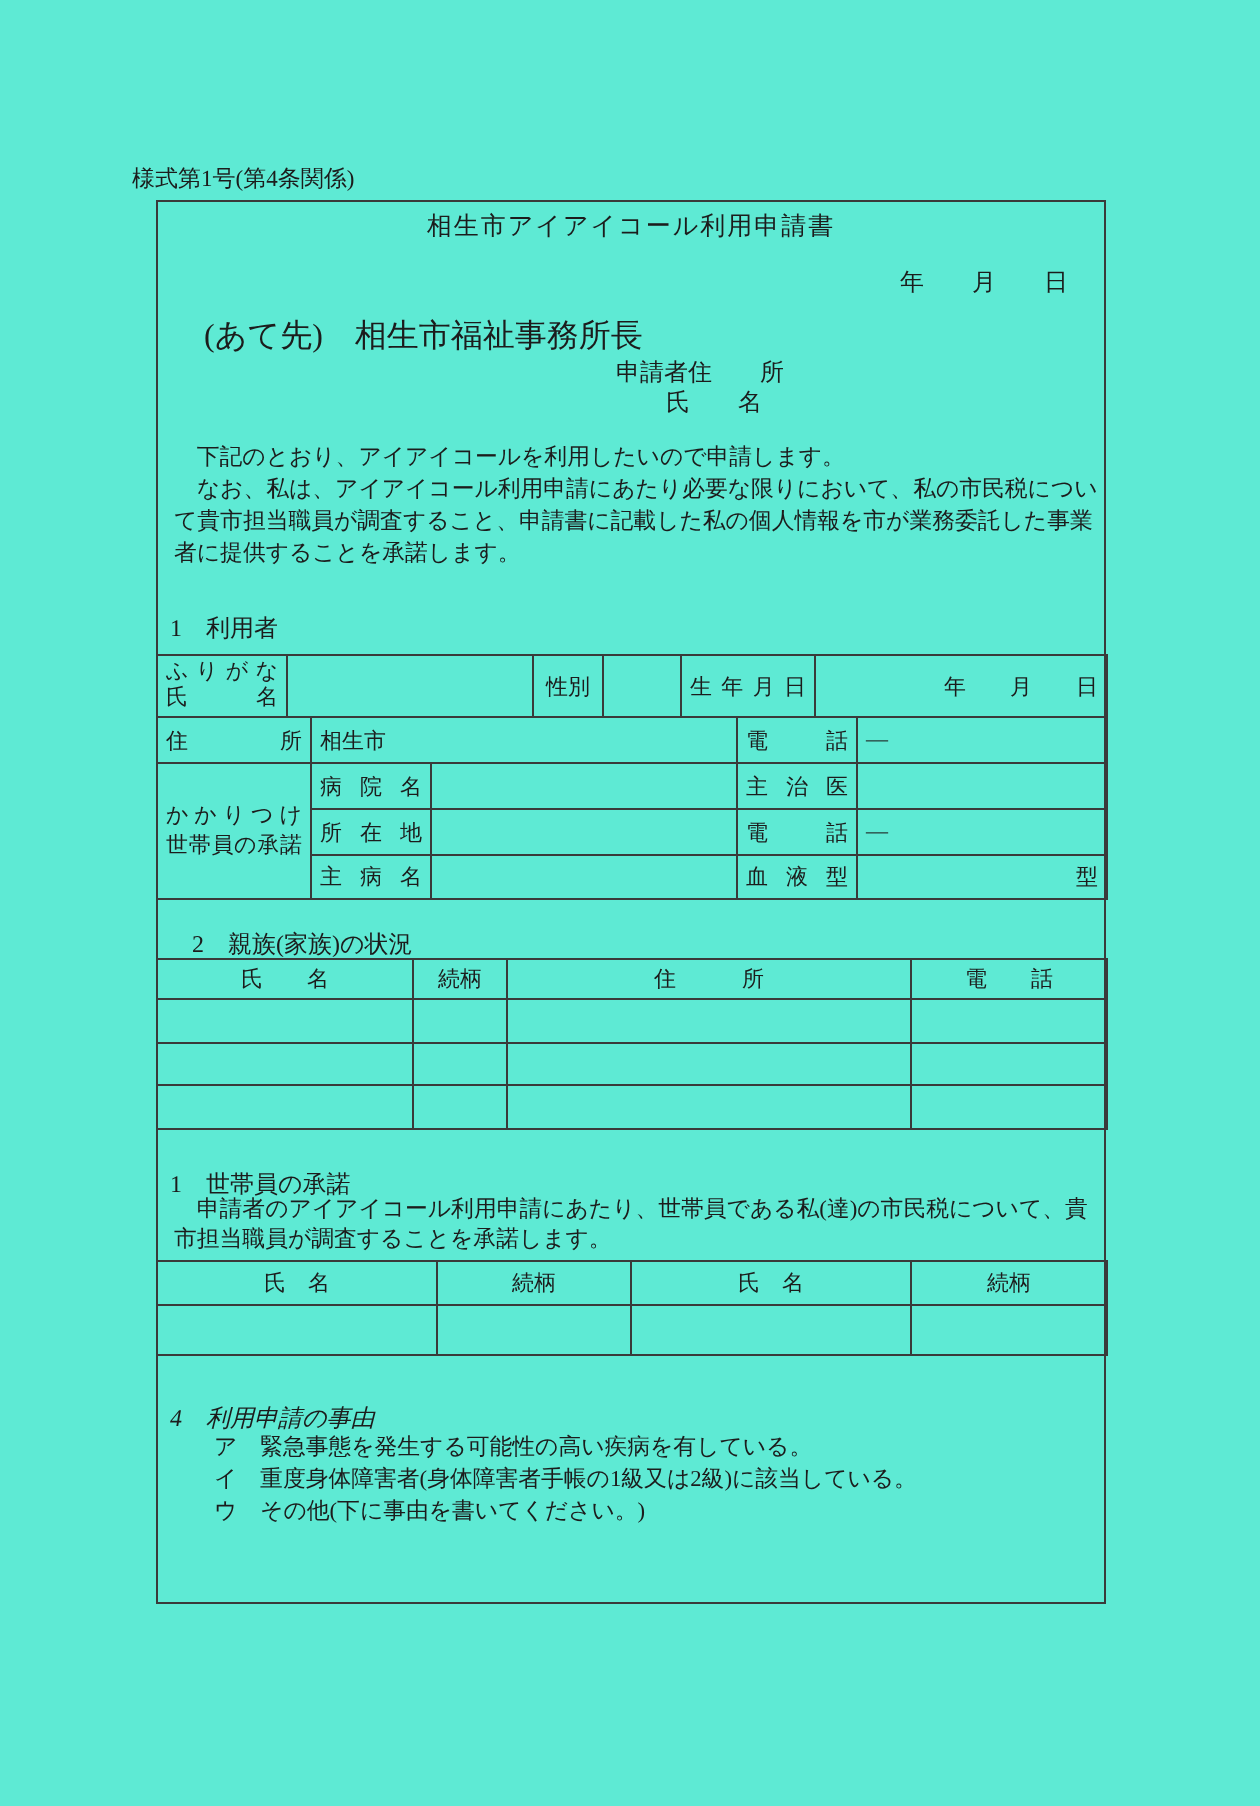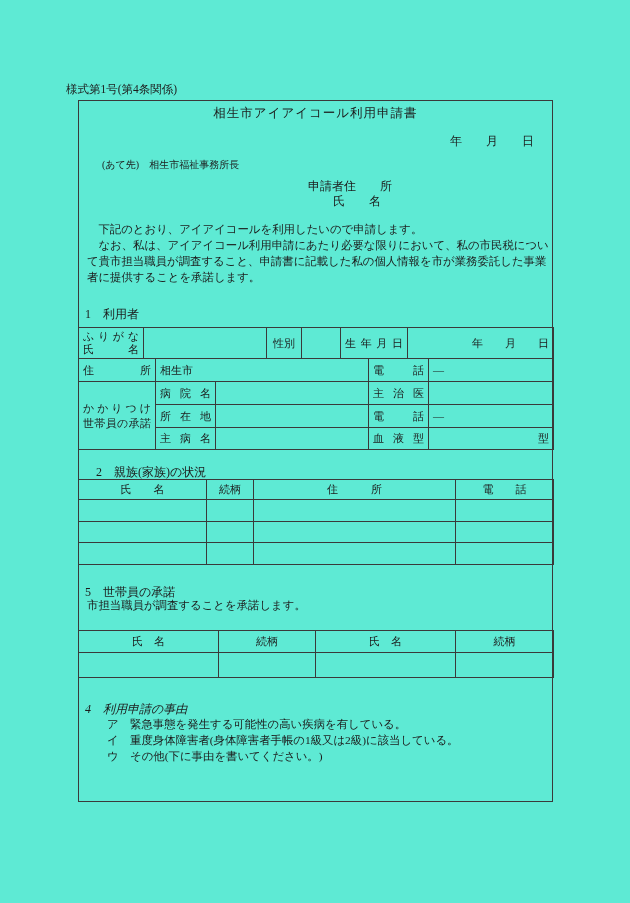--- a/index.html
+++ b/index.html
@@ -9,21 +9,21 @@
     color:#1c1c1c;overflow:hidden;
   }
   .abs{position:absolute;}
   .form-number{left:66px;top:82px;font-size:11.5px;}
   .box{
     left:78px;top:100px;width:475px;height:702px;
     border:1px solid #3a3a3a;box-sizing:border-box;
   }
   .title{left:0;top:4px;width:473px;text-align:center;font-size:12.5px;letter-spacing:1px;}
   .date-line{left:0;top:32px;width:473px;text-align:right;padding-right:18px;box-sizing:border-box;font-size:12px;}
-  .addressee{left:23px;top:57px;font-size:10px;white-space:pre;}
+  .addressee{left:23px;top:57px;font-size:16px;white-space:pre;}
   .app1{left:229px;top:77px;font-size:12px;white-space:pre;}
   .app2{left:254px;top:92px;font-size:12px;white-space:pre;}
   .para{left:8px;top:120px;width:462px;font-size:11.4px;line-height:16px;overflow:hidden;}
   .para div{white-space:pre;}
   .h{font-size:12px;white-space:pre;}
   .h1{left:6px;top:205px;}
   .h2{left:6px;top:363px;margin-left:11px;}
   .h3{left:6px;top:483px;}
   .h4{left:6px;top:600px;font-style:italic;}
   .note{left:8px;top:497px;width:462px;font-size:11.4px;line-height:15px;overflow:hidden;}
@@ -161,23 +161,24 @@
       </tr>
       <tr style="height:22px">
         <td></td>
         <td></td>
         <td></td>
         <td></td>
       </tr>
     </tbody>
       </table>
 
-    <div class="abs h h3">5　世帯員の承諾</div>
+    <div class="abs h h3">1　世帯員の承諾</div>
 
     <div class="abs note">
+      <div>　申請者のアイアイコール利用申請にあたり、世帯員である私(達)の市民税について、貴</div>
       <div>市担当職員が調査することを承諾します。</div>
     </div>
 
     <table class="t t3">
       <colgroup>
         <col style="width:140px">
           <col style="width:97px">
           <col style="width:140px">
           <col style="width:98px">
       </colgroup>

